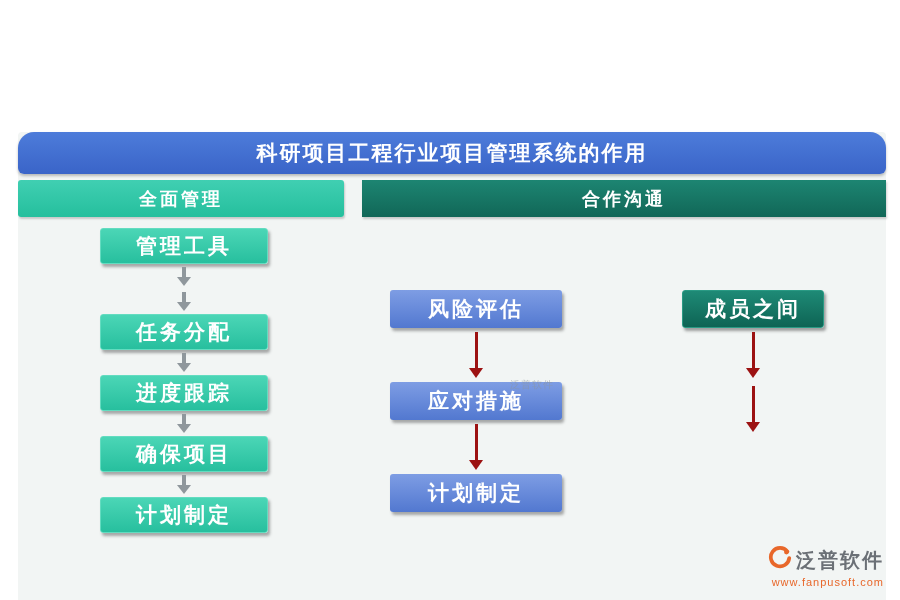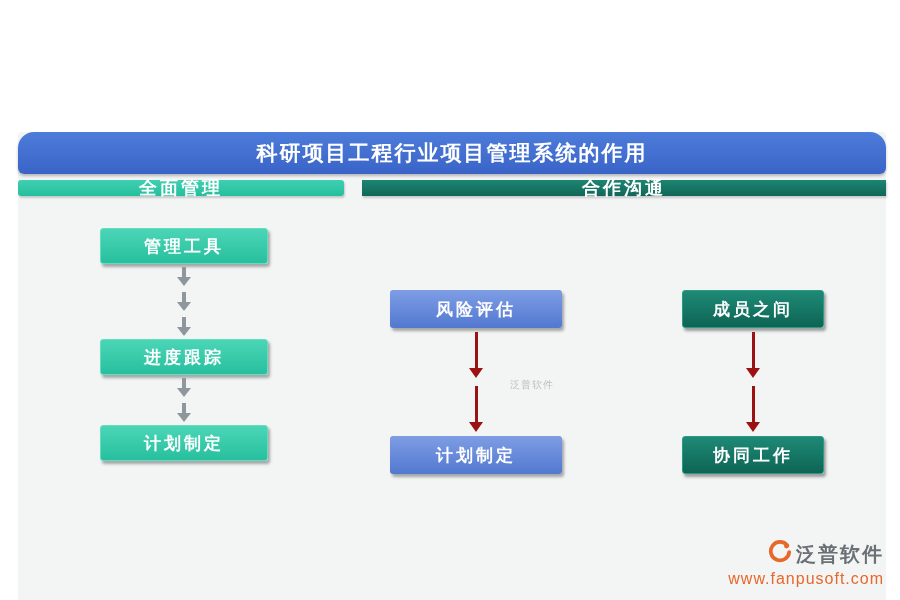--- a/index.html
+++ b/index.html
@@ -19,39 +19,39 @@
   }
   .title-bar {
     height:42px;
     background:linear-gradient(180deg,#4d7cda,#3a64c8);
     border-radius:16px 16px 6px 6px;
     color:#ffffff; font-size:21px; font-weight:bold;
     display:flex; align-items:center; justify-content:center;
     letter-spacing:2px;
     box-shadow:0 2px 3px rgba(0,0,0,0.25);
   }
-  .header-row { display:flex; margin-top:6px; height:16px;gap:18px; }
+  .header-row { display:flex; margin-top:6px; height:37px;gap:18px; }
   .hdr {
     color:#ffffff; font-weight:bold; font-size:18px;
     display:flex; align-items:center; justify-content:center;
     letter-spacing:3px;
     box-shadow:1px 2px 2px rgba(0,0,0,0.18);
   }
   .hdr-teal  { width:326px; background:linear-gradient(180deg,#40cfb2,#25bf9d); border-radius:3px; }
   .hdr-blue  { width:262px; background:linear-gradient(180deg,#7496e0,#5177cf); }
   .hdr-green { flex:1;      background:linear-gradient(180deg,#1d8572,#116757); }
 
   .col { position:absolute; display:flex; flex-direction:column; align-items:center; }
   .col-1 { left:82px;  top:96px;  width:168px; }
   .col-2 { left:372px; top:158px; width:172px; }
   .col-3 { left:664px; top:158px; width:142px; }
 
   .box {
     width:100%;
-    color:#ffffff; font-weight:bold; font-size:17px;
+    color:#ffffff; font-weight:bold; font-size:21px;
     display:flex; align-items:center; justify-content:center;
     border-radius:3px; letter-spacing:3px;
   }
   .box-teal {
     height:36px;
     background:linear-gradient(180deg,#4bd6b6,#27bf9e);
     border:1px solid #63dcc0;
     box-shadow:2px 3px 3px rgba(50,50,50,0.40);
   }
   .box-blue {
@@ -87,21 +87,21 @@
     font-size:10px; color:rgba(140,150,155,0.55); letter-spacing:1px;
     font-family:"Liberation Sans", sans-serif;
   }
 
   .brand { position:absolute; right:16px; bottom:12px; text-align:right; }
   .brand-top { display:flex; align-items:center; justify-content:flex-end; gap:4px; }
   .brand-name {
     font-size:20px; font-weight:bold; color:#6b7076; letter-spacing:2px;
   }
   .brand-url {
-    font-size:16px; color:#e8672a; margin-top:2px; letter-spacing:1px;
+    font-size:11px; color:#e8672a; margin-top:2px; letter-spacing:1px;
     font-family:"Liberation Sans", sans-serif;
   }
 </style>
 </head>
 <body>
 
 <div class="panel">
 
   <div class="title-bar">科研项目工程行业项目管理系统的作用</div>
 
@@ -113,60 +113,62 @@
   <div class="col col-1">
     <div class="box box-teal">管理工具</div>
     <div class="arrow arrow-gray">
         <span class="stem"></span>
         <span class="head"></span>
       </div>
     <div class="arrow arrow-gray">
         <span class="stem"></span>
         <span class="head"></span>
       </div>
+    <div class="box box-teal">任务分配</div>
     <div class="arrow arrow-gray">
         <span class="stem"></span>
         <span class="head"></span>
       </div>
     <div class="box box-teal">进度跟踪</div>
     <div class="arrow arrow-gray">
         <span class="stem"></span>
         <span class="head"></span>
       </div>
+    <div class="box box-teal">确保项目</div>
     <div class="arrow arrow-gray">
         <span class="stem"></span>
         <span class="head"></span>
       </div>
     <div class="box box-teal">计划制定</div>
   </div>
 
   <div class="col col-2">
     <div class="box box-blue">风险评估</div>
     <div class="arrow arrow-red">
         <span class="stem"></span>
         <span class="head"></span>
       </div>
+    <div class="box box-blue">应对措施</div>
     <div class="arrow arrow-red">
         <span class="stem"></span>
         <span class="head"></span>
       </div>
     <div class="box box-blue">计划制定</div>
   </div>
 
   <div class="col col-3">
     <div class="box box-green">成员之间</div>
     <div class="arrow arrow-red">
         <span class="stem"></span>
         <span class="head"></span>
       </div>
     <div class="arrow arrow-red">
         <span class="stem"></span>
         <span class="head"></span>
       </div>
-    <div class="box box-green">协同工作</div>
   </div>
 
   <div class="watermark">泛普软件</div>
 </div>
 
 <div class="brand">
   <div class="brand-top">
     <span>
       <svg width="24" height="24" viewBox="0 0 26 26" aria-hidden="true">
         <path d="M21 6 A 10 10 0 1 0 23 13" stroke="#e8672a" stroke-width="4" fill="none" stroke-linecap="round"></path>

